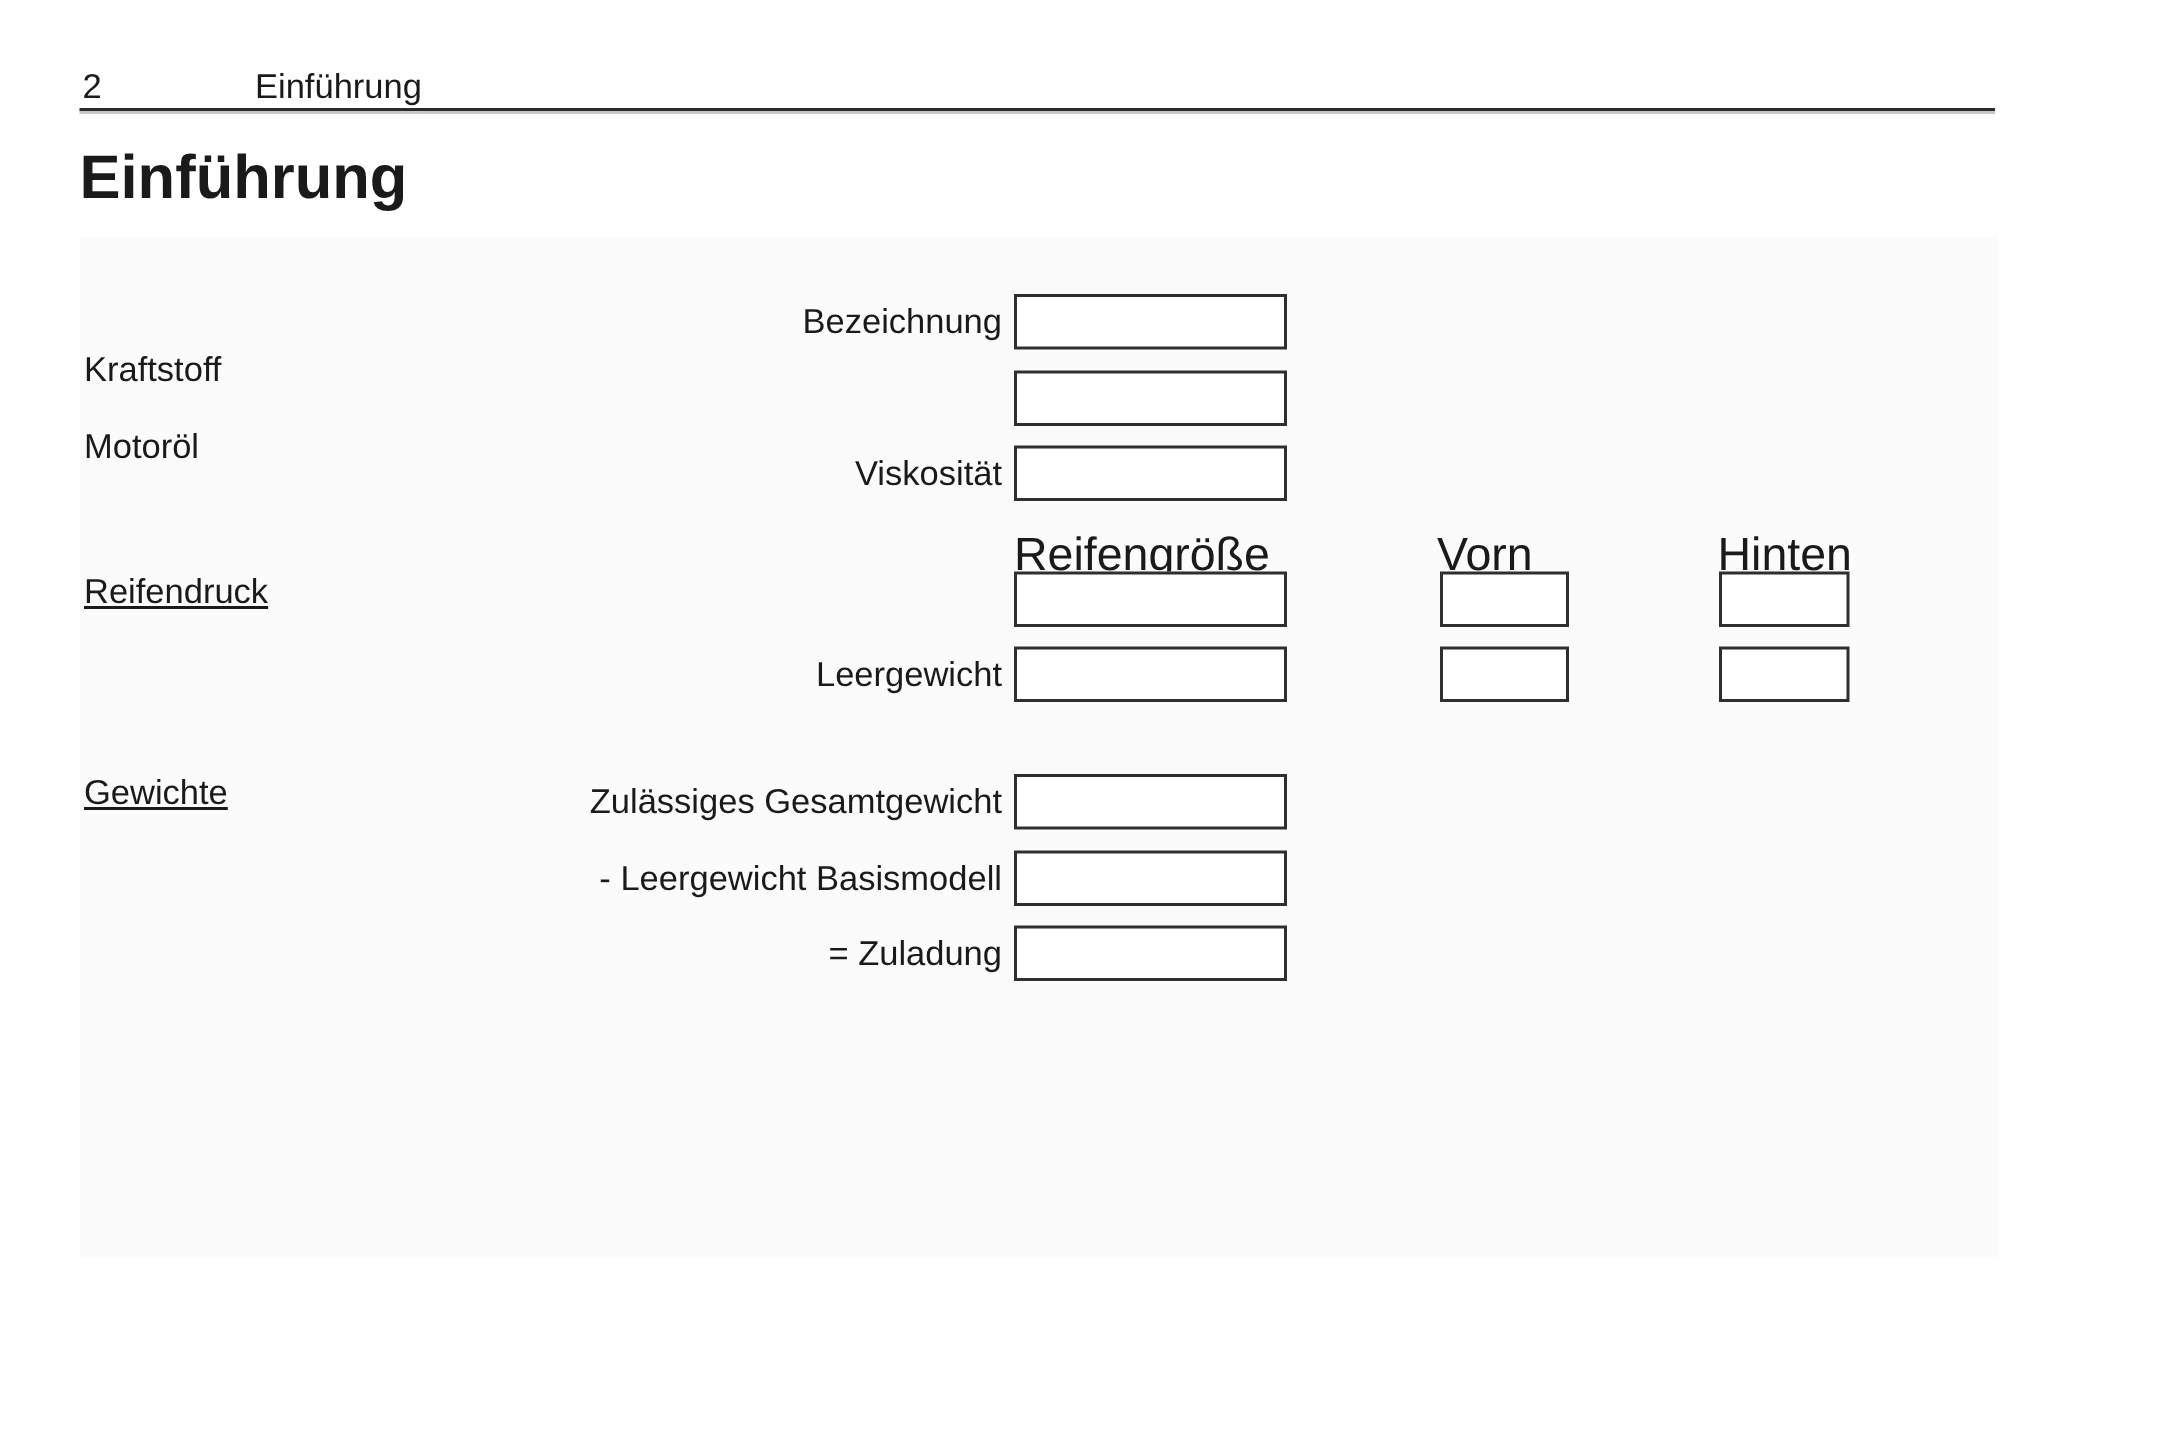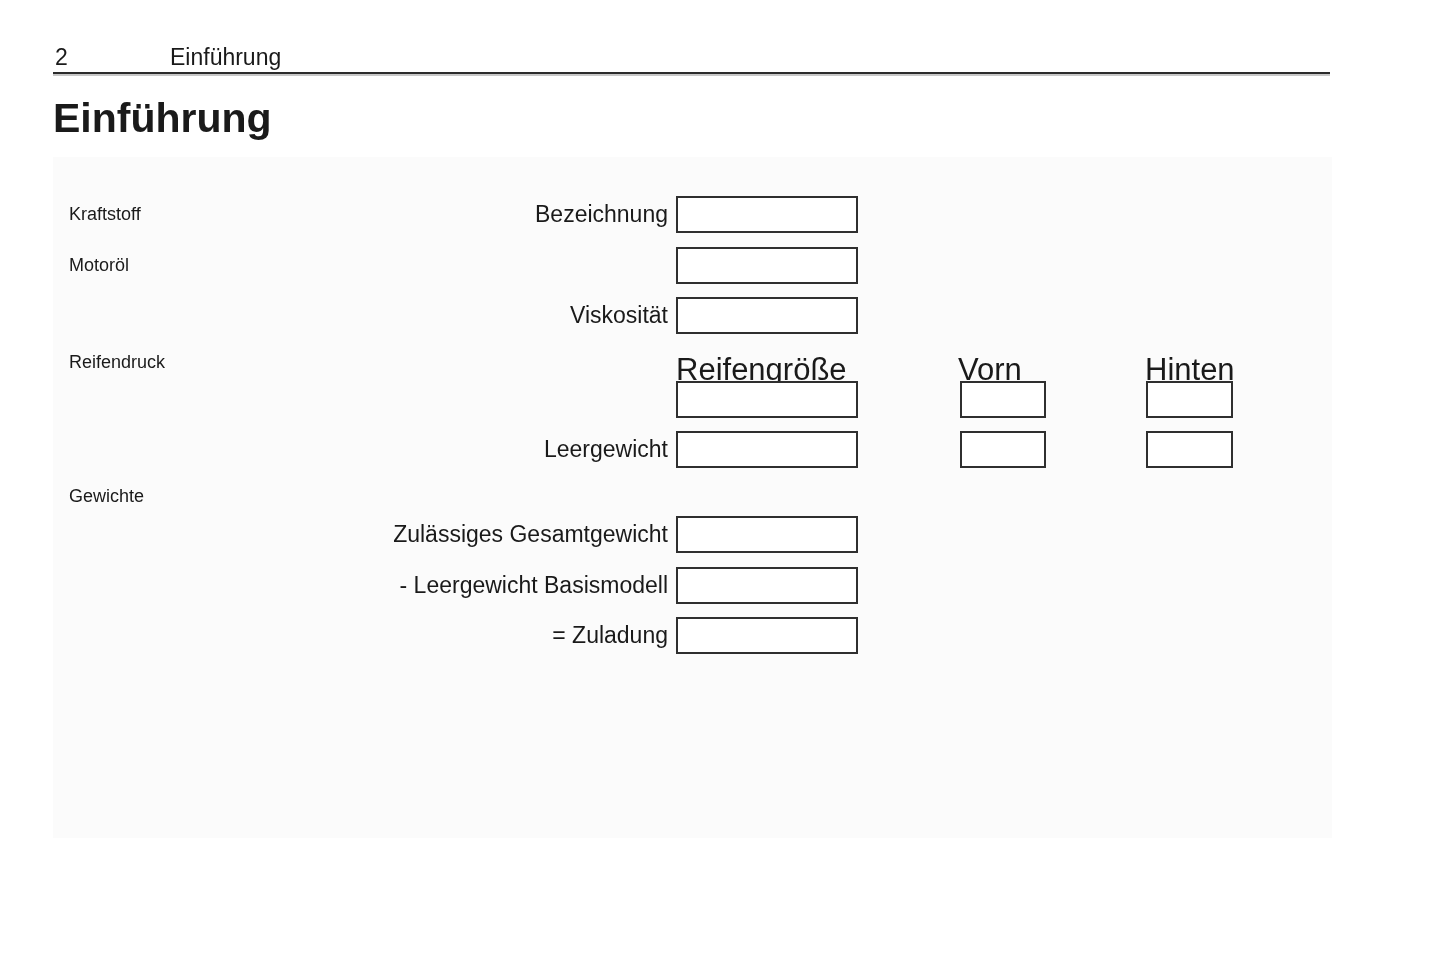--- a/index.html
+++ b/index.html
@@ -27,24 +27,24 @@
   }
 
   
   .panel {
     position: absolute; left: 53px; top: 157px;
     width: 1279px; height: 681px;
     background: #fbfbfb;
   }
 
   .sec-label {
-    position: absolute; left: 16px;
-    font-size: 18px; line-height: 37px; height: 37px; white-space: nowrap;
+    position: absolute; left: 3px;
+    font-size: 23px; line-height: 37px; height: 37px; white-space: nowrap; margin-top: 32px;
   }
-  .sec-label.tight { line-height: 24px; height: 24px; }
+  .sec-label.tight { line-height: 24px; height: 24px; text-decoration: underline; }
 
   .field-label {
     position: absolute; left: 0; width: 615px;
     text-align: right; font-size: 23px; line-height: 37px; height: 37px;
     white-space: nowrap;
   }
 
   .col-header {
     position: absolute; top: 201px;
     font-size: 31px; line-height: 24px; white-space: nowrap;

